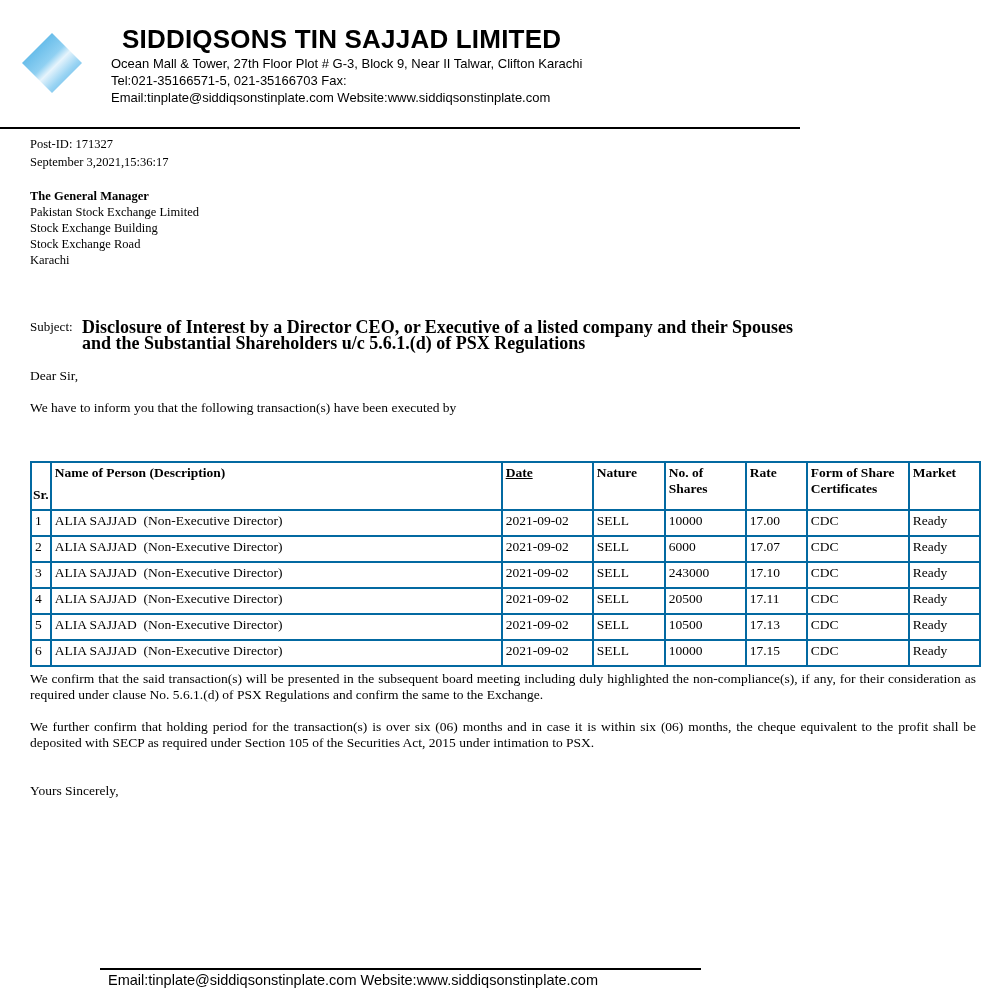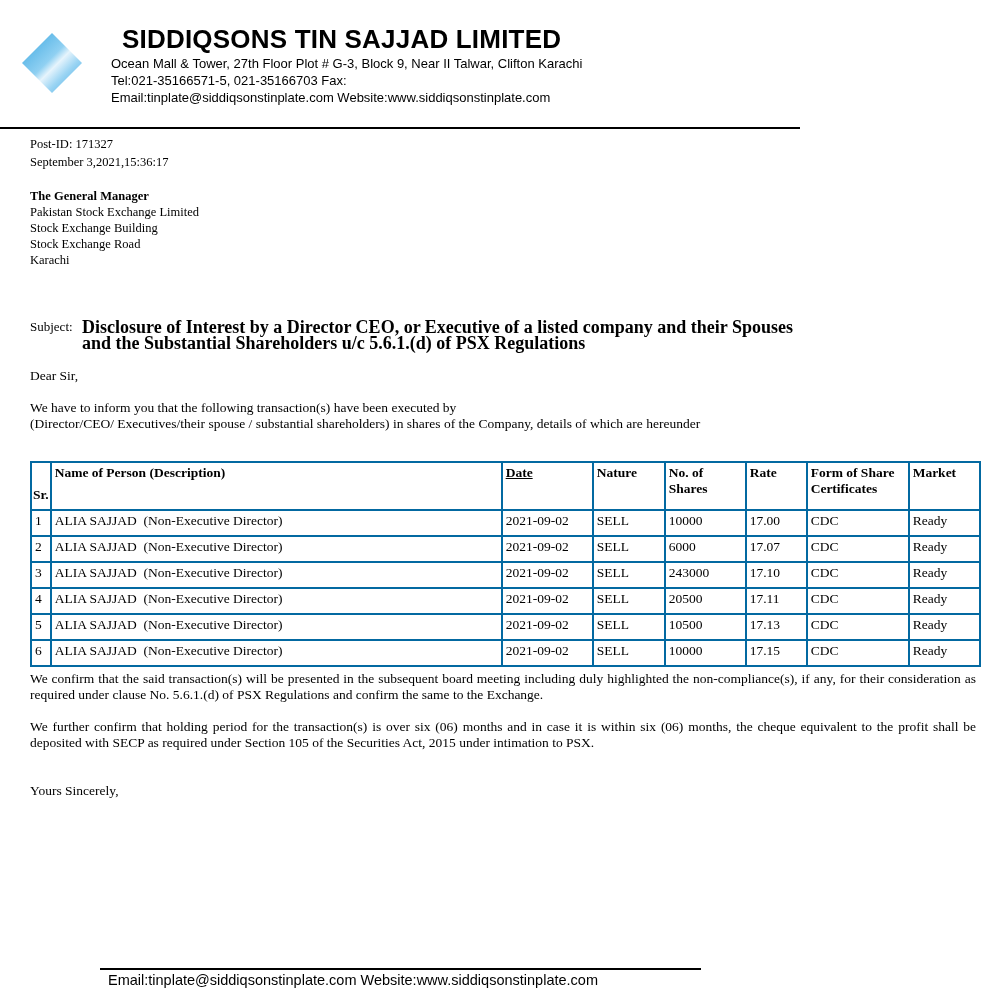--- a/index.html
+++ b/index.html
@@ -113,21 +113,20 @@
 
 <div class="subject-label">Subject:</div>
 <div class="subject-text">
   <span class="l1">Disclosure of Interest by a Director CEO, or Executive of a listed company and their Spouses</span>
   <span class="l2">and the Substantial Shareholders u/c 5.6.1.(d) of PSX Regulations</span>
 </div>
 
 <div class="para salutation">Dear Sir,</div>
 <div class="para intro">
   <div>We have to inform you that the following transaction(s) have been executed by</div>
-  <div>(Director/CEO/ Executives/their spouse / substantial shareholders) in shares of the Company, details of which are hereunder</div>
 </div>
 
 <table class="tx">
   <thead>
     <tr>
       <th class="sr c-sr">Sr.</th>
       <th class="c-name">Name of Person (Description)</th>
       <th class="c-date">Date</th>
       <th class="c-nat">Nature</th>
       <th class="c-sh"><span>No. of</span><br><span>Shares</span></th>

